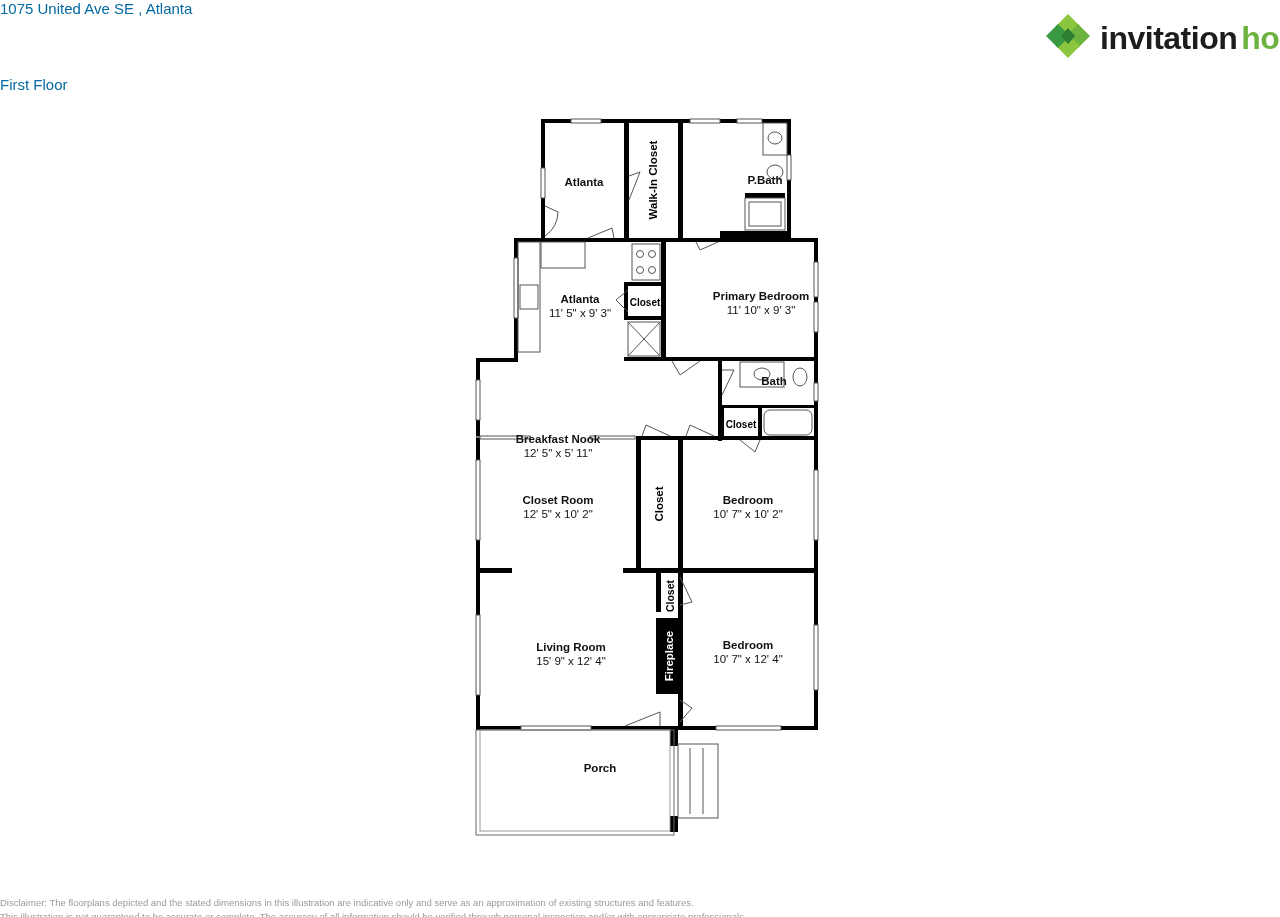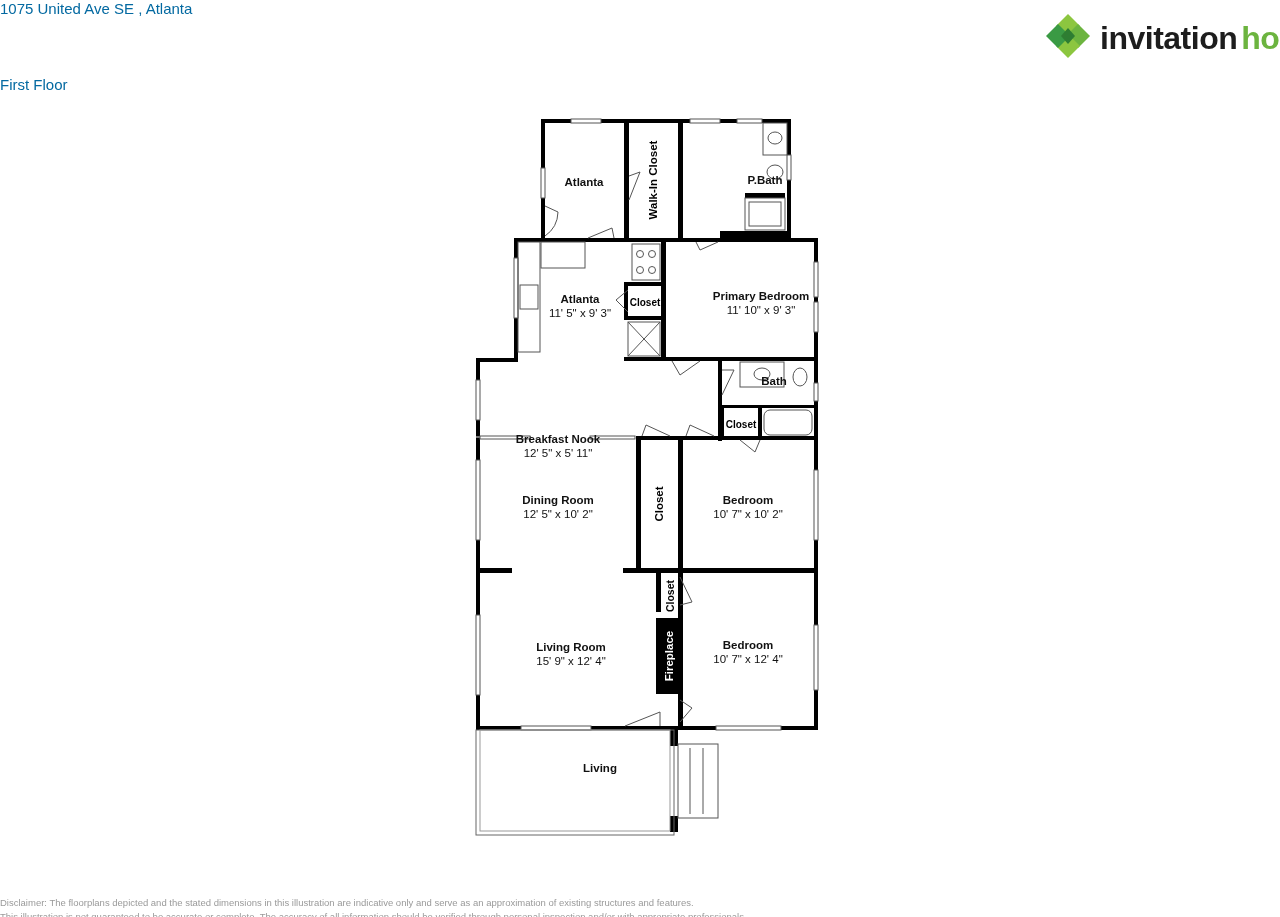--- a/index.html
+++ b/index.html
@@ -163,36 +163,36 @@
   </div>
 <div class="lbl" style="left:558px; top:388px;margin-top:44px;">
     <span class="n">Breakfast Nook</span>
     <span class="d">12' 5" x 5' 11"</span>
   </div>
 <div class="lbl" style="left:774px; top:374px;">
     <span class="n">Bath</span>
   </div>
 <div class="small" style="left:741px; top:424px;">Closet</div>
 <div class="lbl" style="left:558px; top:493px;">
-    <span class="n">Dining Room</span>
+    <span class="n">Closet Room</span>
     <span class="d">12' 5" x 10' 2"</span>
   </div>
 <div class="vlbl" style="left:659px; top:504px;">Closet</div>
 <div class="lbl" style="left:748px; top:493px;">
     <span class="n">Bedroom</span>
     <span class="d">10' 7" x 10' 2"</span>
   </div>
 <div class="lbl" style="left:571px; top:640px;">
     <span class="n">Living Room</span>
     <span class="d">15' 9" x 12' 4"</span>
   </div>
 <div class="vlbl" style="left:670px; top:596px; font-size:10.5px;">Closet</div>
 <div class="vlbl" style="left:669px; top:656px; color:#fff;">Fireplace</div>
 <div class="lbl" style="left:748px; top:638px;">
     <span class="n">Bedroom</span>
     <span class="d">10' 7" x 12' 4"</span>
   </div>
 <div class="lbl" style="left:600px; top:761px;">
-    <span class="n">Living</span>
+    <span class="n">Porch</span>
   </div>
 
 <div class="disc" id="disc1">Disclaimer: The floorplans depicted and the stated dimensions in this illustration are indicative only and serve as an approximation of existing structures and features.</div>
 <div class="disc" id="disc2">This illustration is not guaranteed to be accurate or complete. The accuracy of all information should be verified through personal inspection and/or with appropriate professionals.</div>
 
 </body></html>

